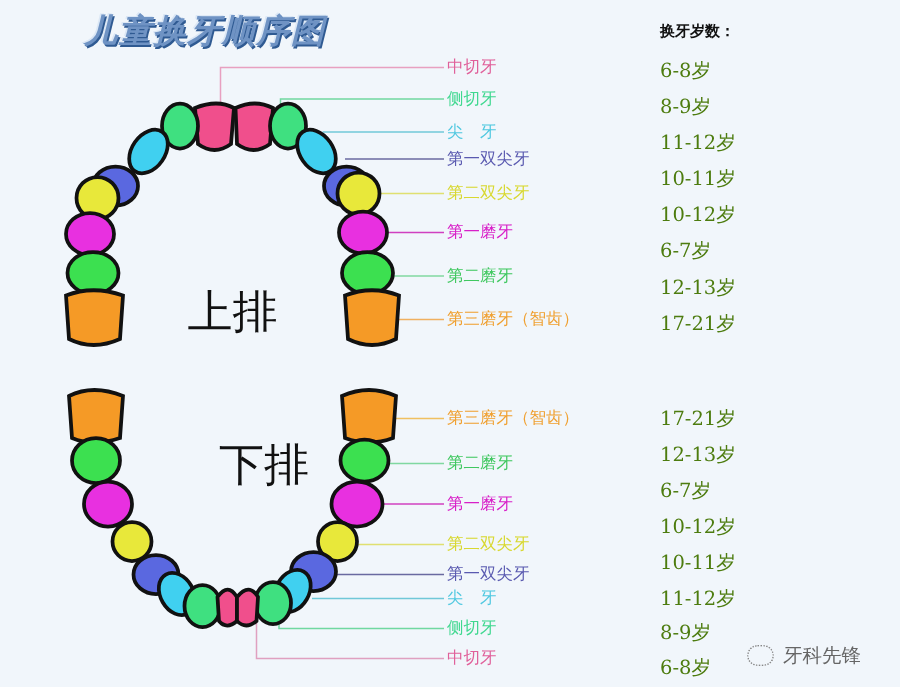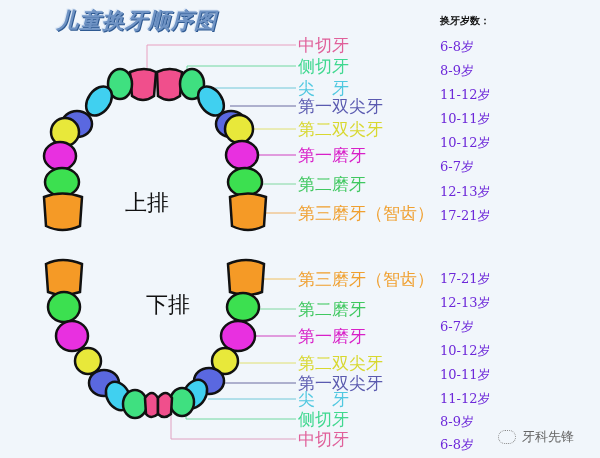--- a/index.html
+++ b/index.html
@@ -2,25 +2,25 @@
 <html><head>
 <meta charset="utf-8">
 <style>
   html, body { margin:0; padding:0; }
   body { width:600px; height:458px; background:#f1f6fb; position:relative; overflow:hidden;
          font-family:"DejaVu Serif", serif; }
   .title { position:absolute; left:56px; top:6px; font-family:Liberation Sans, sans-serif;
            font-size:22px; font-weight:bold; font-style:italic; color:#6f93c4; letter-spacing:1px;
            text-shadow:1px 1px 0 #2f5a92, -1px -1px 0 #dbe7f5;text-align:center; }
   svg.teeth { position:absolute; left:0; top:0; }
-  .label { position:absolute; font-size:17px; white-space:nowrap; line-height:14px; }
+  .label { position:absolute; font-size:11px; white-space:nowrap; line-height:14px; }
   .age-h { position:absolute; left:440px; top:14px; font-size:10px; font-weight:bold; color:#111;
            font-family:"DejaVu Sans", sans-serif; }
-  .age { position:absolute; left:440px; font-size:13px; color:#6d28d9; white-space:nowrap; }
-  .row-label { position:absolute; font-family:"DejaVu Sans", sans-serif; font-size:22px; color:#111; }
+  .age { position:absolute; left:440px; font-size:13px; color:#4d7c0f; white-space:nowrap; }
+  .row-label { position:absolute; font-family:"DejaVu Sans", sans-serif; font-size:30px; color:#111; }
   .wm { position:absolute; left:498px; top:428px; font-size:13px; color:#666;
         font-family:"DejaVu Sans", sans-serif; display:flex; align-items:center; gap:6px; }
   .wm-icon { width:16px; height:12px; border:1px dotted #888; border-radius:8px; }
 </style>
 </head>
 <body>
 
 <div class="title">儿童换牙顺序图</div>
 
 <svg class="teeth" width="600" height="458">

